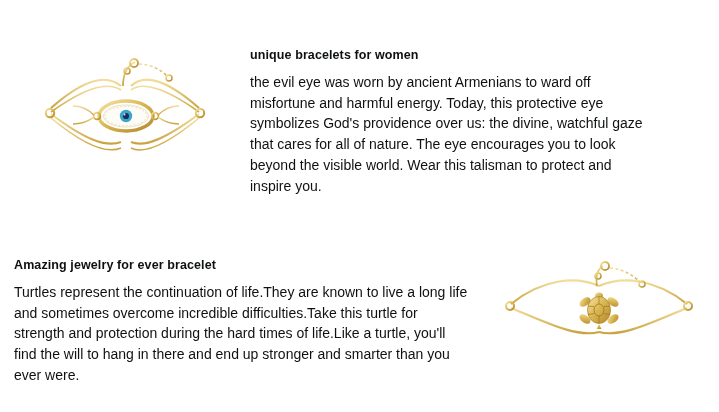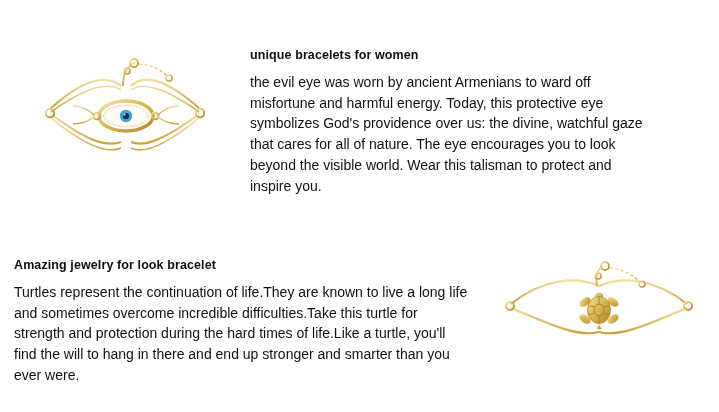--- a/index.html
+++ b/index.html
@@ -147,21 +147,21 @@
     <div class="text">
       <h2 class="heading">unique bracelets for women</h2>
       <p class="body-text">the evil eye was worn by ancient Armenians to ward off misfortune and harmful energy. Today, this protective eye symbolizes God's providence over us: the divine, watchful gaze that cares for all of nature. The eye encourages you to look beyond the visible world. Wear this talisman to protect and inspire you.</p>
     </div>
 
   </div>
 
   <div class="block2">
 
     <div class="text">
-      <h2 class="heading">Amazing jewelry for look bracelet</h2>
+      <h2 class="heading">Amazing jewelry for ever bracelet</h2>
       <p class="body-text">Turtles represent the continuation of life.They are known to live a long life and sometimes overcome incredible difficulties.Take this turtle for strength and protection during the hard times of life.Like a turtle, you'll find the will to hang in there and end up stronger and smarter than you ever were.</p>
     </div>
 
     <div class="media">
       <div class="img-wrap">
         <svg width="200" height="100" viewBox="0 0 200 100" xmlns="http://www.w3.org/2000/svg">
           <defs>
             <linearGradient id="goldC" x1="0" y1="0" x2="1" y2="1">
               <stop offset="0%" stop-color="#f6e3a8"></stop>
               <stop offset="45%" stop-color="#dcb855"></stop>

